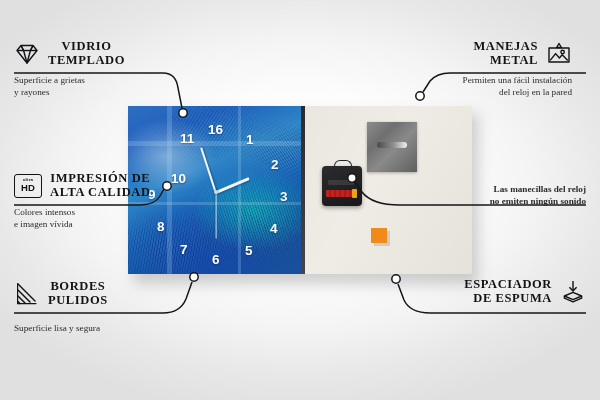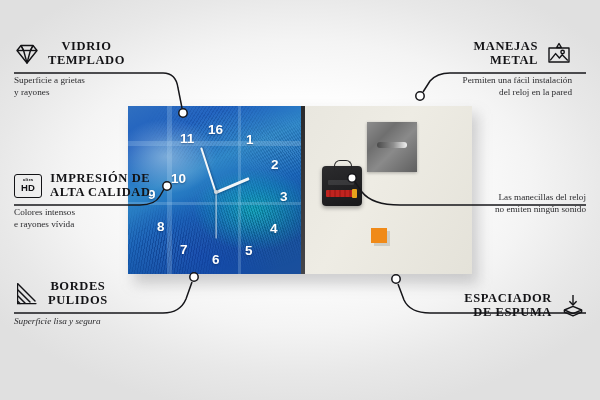--- a/index.html
+++ b/index.html
@@ -237,41 +237,41 @@
   <div class="callout left" style="left:14px;top:172px;width:150px;">
     <div class="head">
       <span class="hdbox">
         <span class="u">ultra</span>
         <span class="h">HD</span>
       </span>
       <div class="title">IMPRESIÓN DE
 ALTA CALIDAD</div>
     </div>
     <div class="desc" style="margin-top:8px;">Colores intensos
-e rayones vívida</div>
+e imagen vívida</div>
   </div>
 
   <div class="callout left" style="left:14px;top:280px;width:150px;">
     <div class="head">
       <span class="ico">
         <svg viewBox="0 0 26 26">
             <g stroke="#131316" stroke-width="1.5" stroke-linecap="round">
           <path d="M4 3 L21 20"></path>
               <path d="M4 9 L16 21"></path>
               <path d="M4 15 L11 22"></path>
               <path d="M4 20.5 L6 22.5"></path>
           <path d="M3.6 2.6 L3.6 22.6" stroke-width="1.2"></path>
           <path d="M3.6 22.6 L22 22.6" stroke-width="1.2"></path>
         </g>
           </svg>
       </span>
       <div class="title">BORDES
 PULIDOS</div>
     </div>
-    <div class="desc" style="margin-top:9px;font-style:italic;">Superficie lisa y segura</div>
+    <div class="desc" style="margin-top:16px;">Superficie lisa y segura</div>
   </div>
 
   <div class="callout right" style="left:422px;top:40px;width:150px;">
     <div class="head">
       <div class="title">MANEJAS
 METAL</div>
       <span class="ico">
         <svg viewBox="0 0 26 26">
             <g fill="none" stroke="#131316" stroke-width="1.4" stroke-linejoin="round">
           <path d="M13 2.5 L10.6 6.5 H15.4 Z"></path>
@@ -280,25 +280,25 @@
           <circle cx="16.6" cy="11" r="1.7"></circle>
         </g>
           </svg>
       </span>
     </div>
     <div class="desc" style="margin-top:8px;">Permiten una fácil instalación
 del reloj en la pared</div>
   </div>
 
   <div class="callout right" style="left:436px;top:172px;width:150px;">
-    <div class="desc" style="margin-top:20px;">Las manecillas del reloj
+    <div class="desc" style="margin-top:12px;font-weight:bold;">Las manecillas del reloj
 no emiten ningún sonido</div>
   </div>
 
-  <div class="callout right" style="left:436px;top:292px;width:150px;">
+  <div class="callout right" style="left:436px;top:278px;width:150px;">
     <div class="head">
       <div class="title">ESPACIADOR
 DE ESPUMA</div>
       <span class="ico">
         <svg viewBox="0 0 26 26">
             <g fill="none" stroke="#131316" stroke-width="1.4" stroke-linejoin="round">
           <path d="M13 2 V11"></path>
           <path d="M9.4 8.2 L13 12 L16.6 8.2"></path>
           <path d="M13 13.4 L21.6 17 L13 20.6 L4.4 17 Z"></path>
           <path d="M4.4 17 V19.2 L13 22.8 L21.6 19.2 V17"></path>

